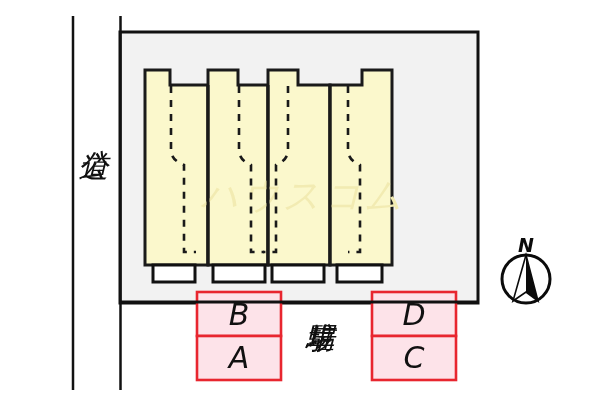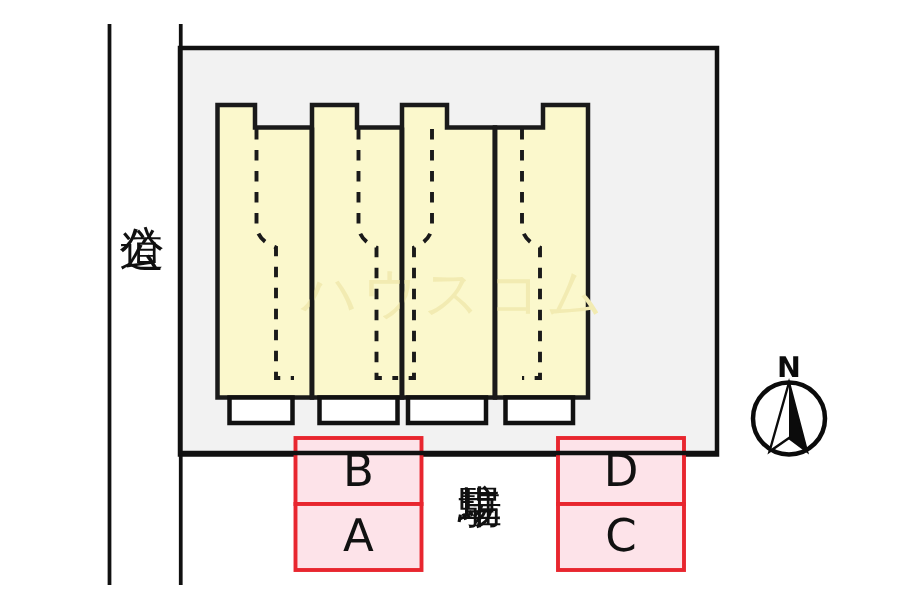--- a/index.html
+++ b/index.html
@@ -10,20 +10,21 @@
   }
   body {
     font-family: "DejaVu Sans", "Liberation Sans", sans-serif;
   }
   #plan-root {
     position: relative;
     width: 600px;
     height: 400px;
     background: #ef4444;
     overflow: hidden;
+    font-style: italic;
   }
   .svg-layer {
     position: absolute;
     left: 0;
     top: 0;
     width: 600px;
     height: 400px;
   }
   
   .vlabel {

